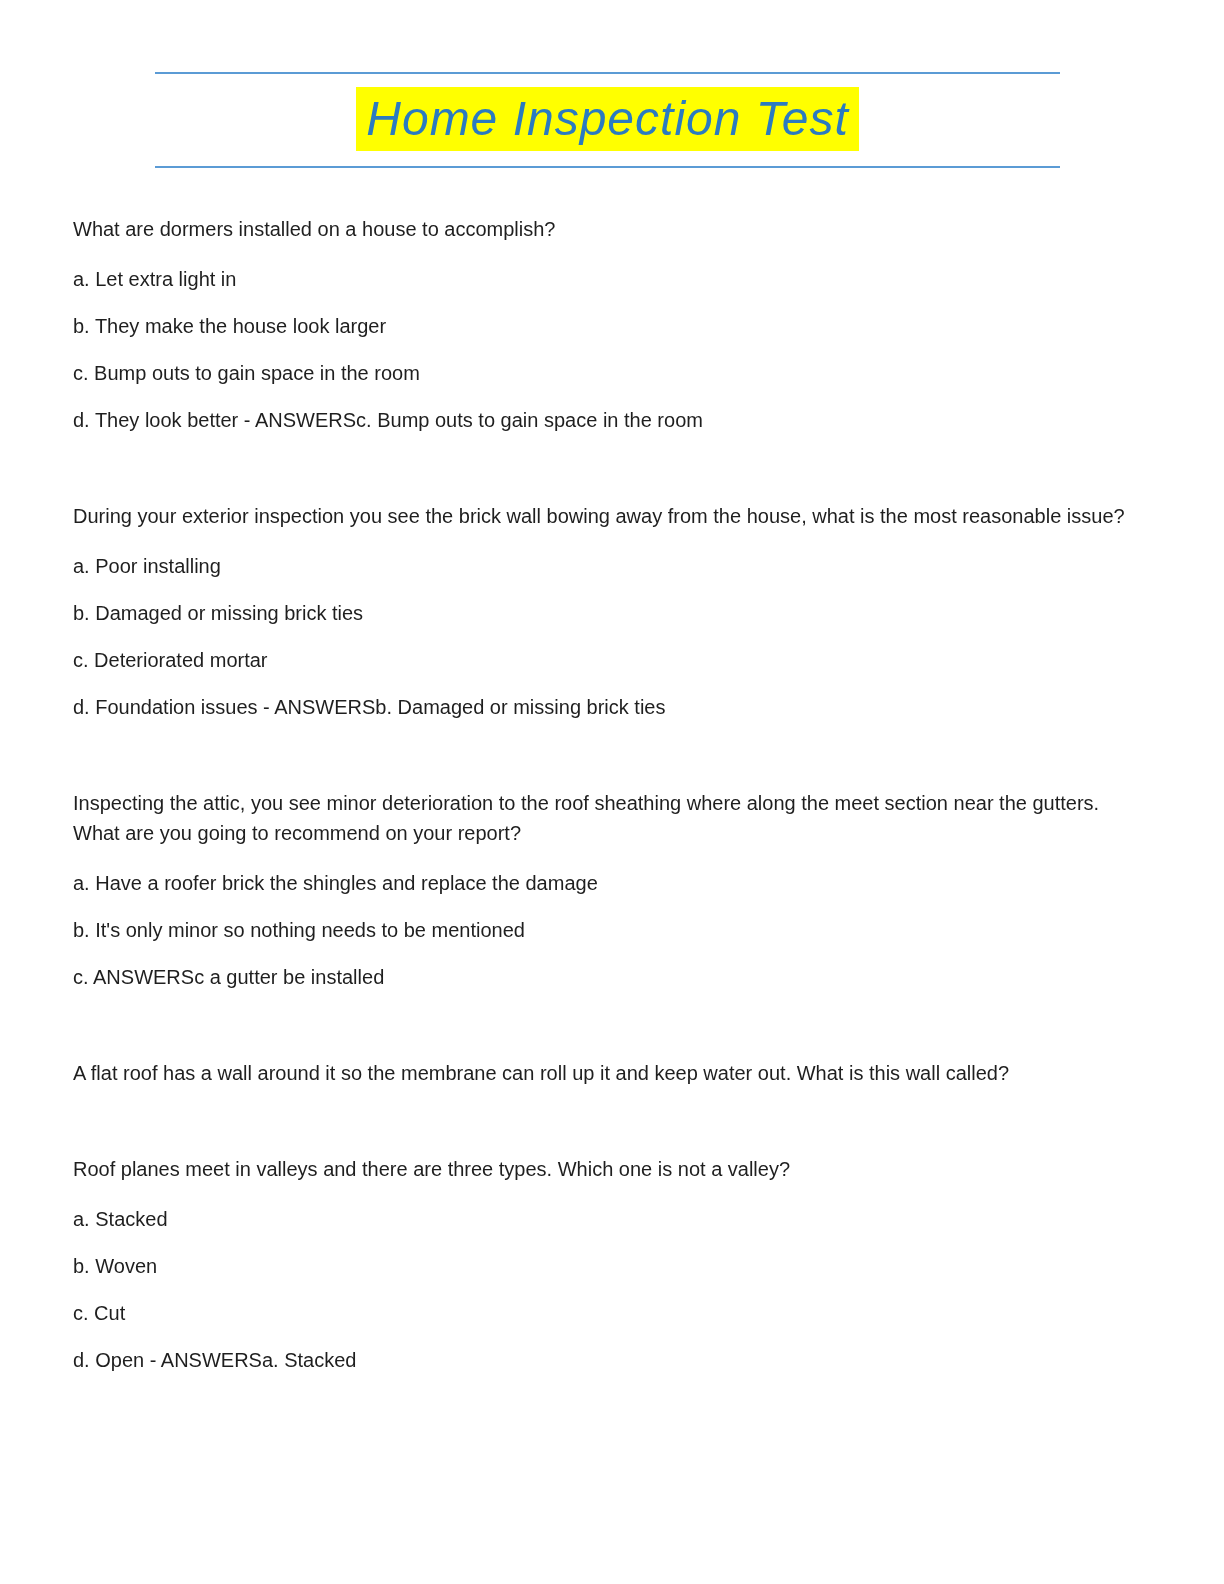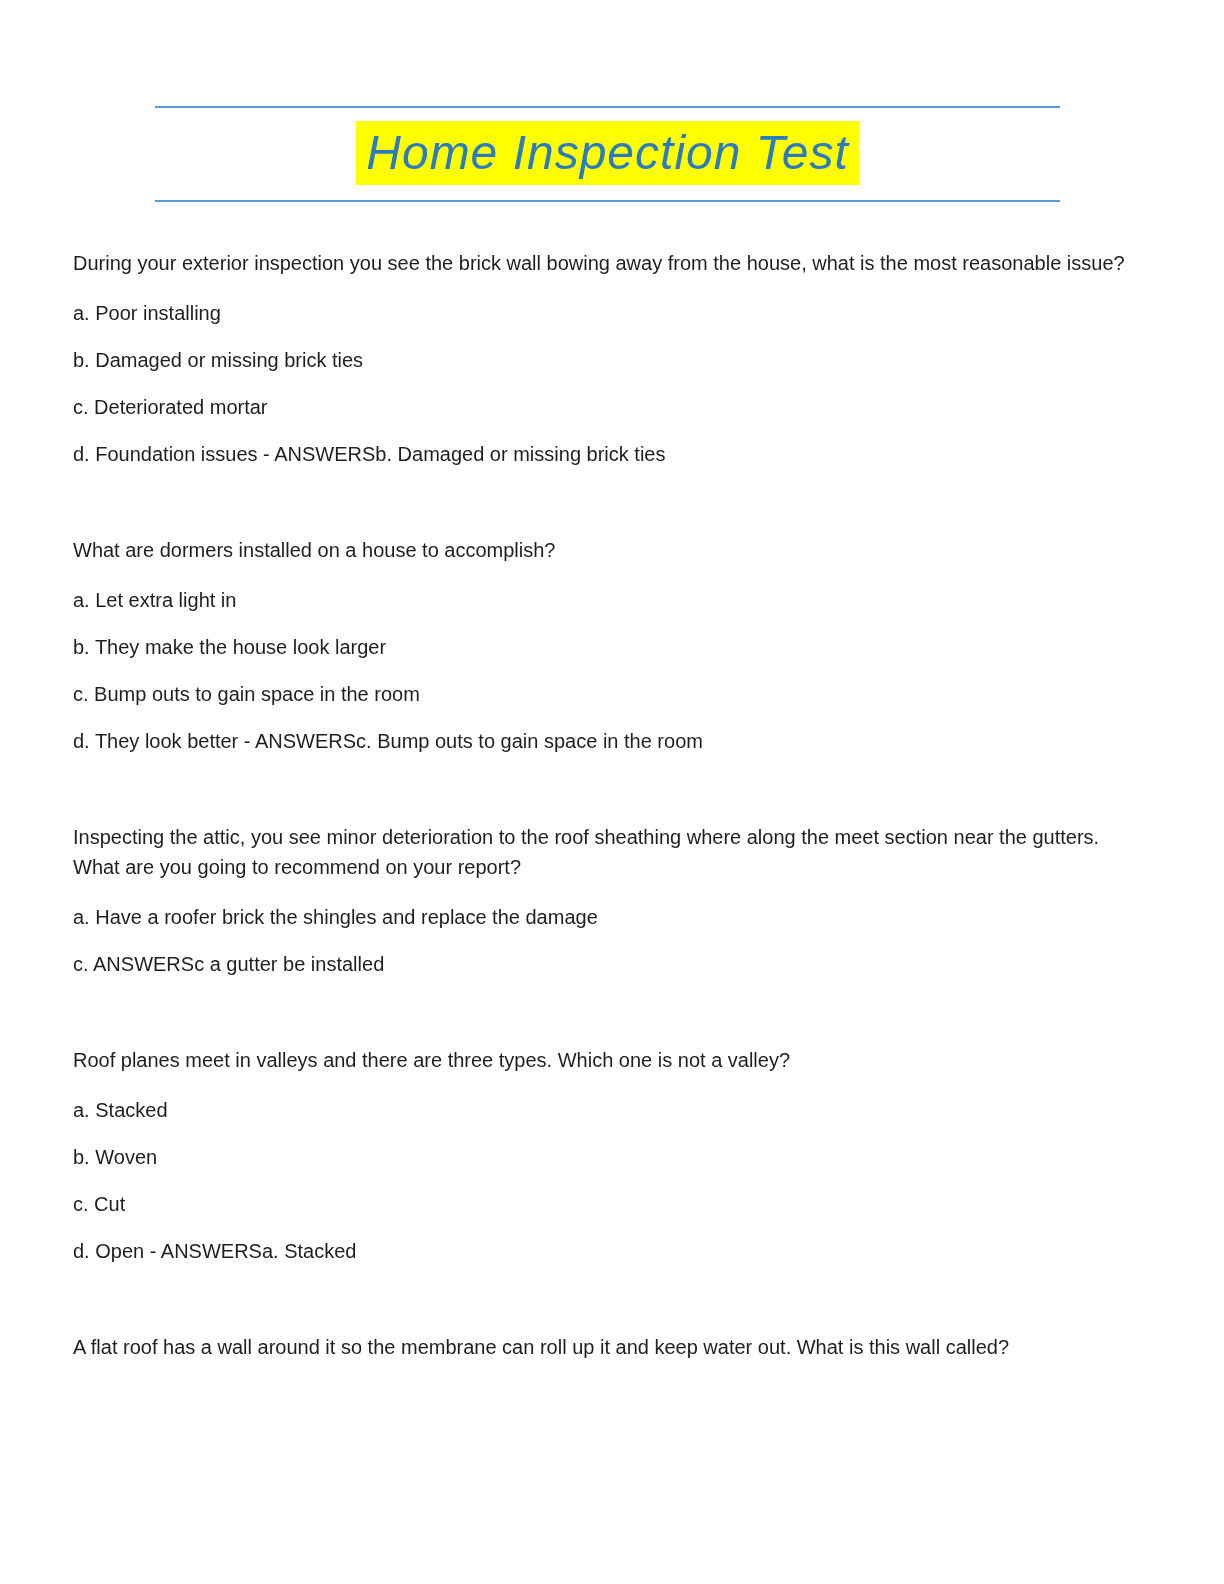--- a/index.html
+++ b/index.html
@@ -8,21 +8,21 @@
     background: #ffffff;
   }
   body {
     width: 1224px;
     height: 1584px;
     font-family: "Liberation Sans", sans-serif;
     color: var(--body-text, #1f1f1f);
     overflow: hidden;
   }
   .title-section {
-    padding-top: 106px;
+    padding-top: 72px;
   }
   .rule {
     border: none;
     border-top: 2px solid var(--rule-blue, #5b9bd5);
     width: 905px;
     margin: 0 0 0 155px;
     height: 0;
   }
   .title-line {
     width: 905px;
@@ -68,47 +68,48 @@
     <hr class="rule">
     <div class="title-line">
       <h1><span class="title-highlight">Home Inspection Test</span></h1>
     </div>
     <hr class="rule">
   </div>
 
   <div class="content">
 
     <section class="question">
+      <p class="q-text">What are dormers installed on a house to accomplish?</p>
+      <p class="option">a. Let extra light in</p>
+      <p class="option">b. They make the house look larger</p>
+      <p class="option">c. Bump outs to gain space in the room</p>
+      <p class="option">d. They look better - ANSWERSc. Bump outs to gain space in the room</p>
+    </section>
+
+    <section class="question">
       <p class="q-text">During your exterior inspection you see the brick wall bowing away from the house, what is the most reasonable issue?</p>
       <p class="option">a. Poor installing</p>
       <p class="option">b. Damaged or missing brick ties</p>
       <p class="option">c. Deteriorated mortar</p>
       <p class="option">d. Foundation issues - ANSWERSb. Damaged or missing brick ties</p>
     </section>
 
     <section class="question">
-      <p class="q-text">What are dormers installed on a house to accomplish?</p>
-      <p class="option">a. Let extra light in</p>
-      <p class="option">b. They make the house look larger</p>
-      <p class="option">c. Bump outs to gain space in the room</p>
-      <p class="option">d. They look better - ANSWERSc. Bump outs to gain space in the room</p>
+      <p class="q-text">Inspecting the attic, you see minor deterioration to the roof sheathing where along the meet section near the gutters. What are you going to recommend on your report?</p>
+      <p class="option">a. Have a roofer brick the shingles and replace the damage</p>
+      <p class="option">b. It's only minor so nothing needs to be mentioned</p>
+      <p class="option">c. ANSWERSc a gutter be installed</p>
     </section>
 
     <section class="question">
-      <p class="q-text">Inspecting the attic, you see minor deterioration to the roof sheathing where along the meet section near the gutters. What are you going to recommend on your report?</p>
-      <p class="option">a. Have a roofer brick the shingles and replace the damage</p>
-      <p class="option">c. ANSWERSc a gutter be installed</p>
+      <p class="q-text">A flat roof has a wall around it so the membrane can roll up it and keep water out. What is this wall called?</p>
     </section>
 
     <section class="question">
       <p class="q-text">Roof planes meet in valleys and there are three types. Which one is not a valley?</p>
       <p class="option">a. Stacked</p>
       <p class="option">b. Woven</p>
       <p class="option">c. Cut</p>
       <p class="option">d. Open - ANSWERSa. Stacked</p>
     </section>
 
-    <section class="question">
-      <p class="q-text">A flat roof has a wall around it so the membrane can roll up it and keep water out. What is this wall called?</p>
-    </section>
-
   </div>
 </div>
 
 </body></html>

